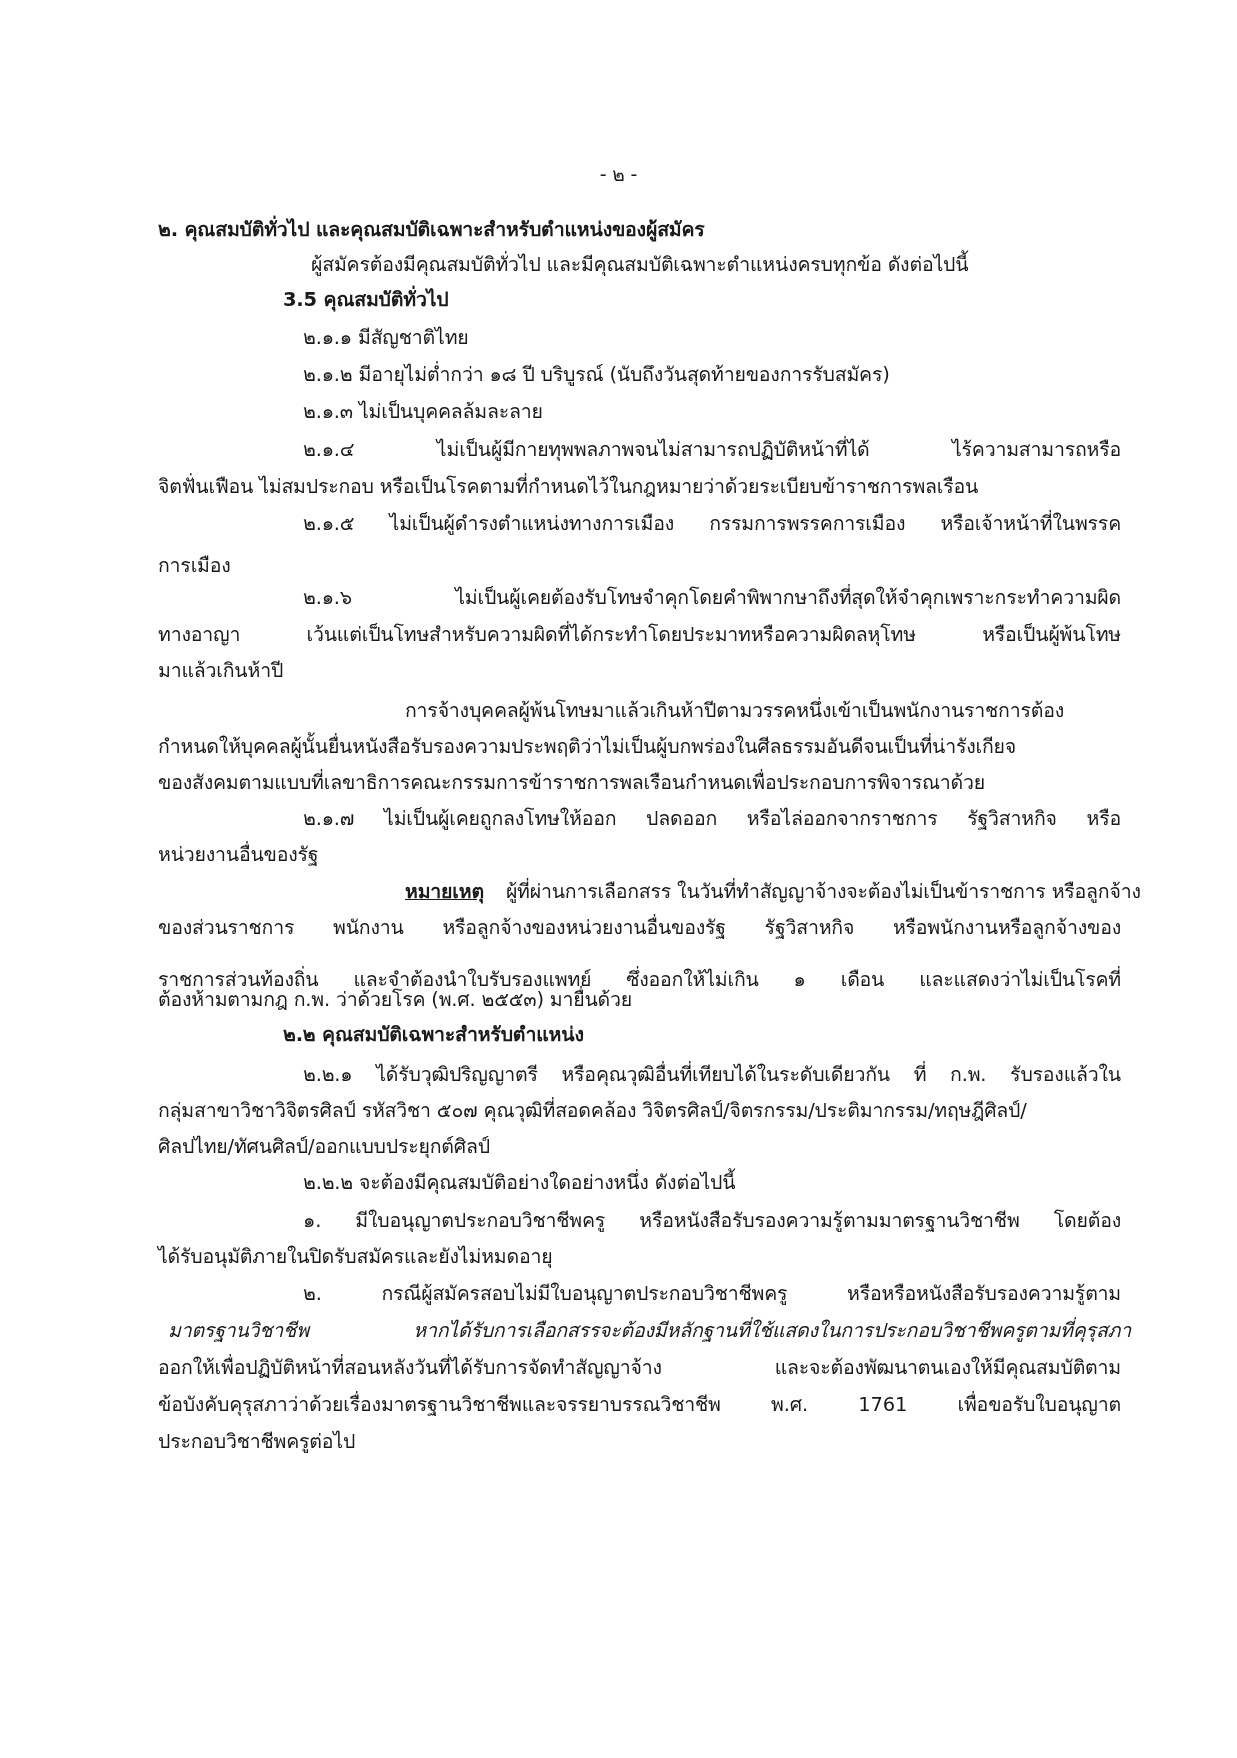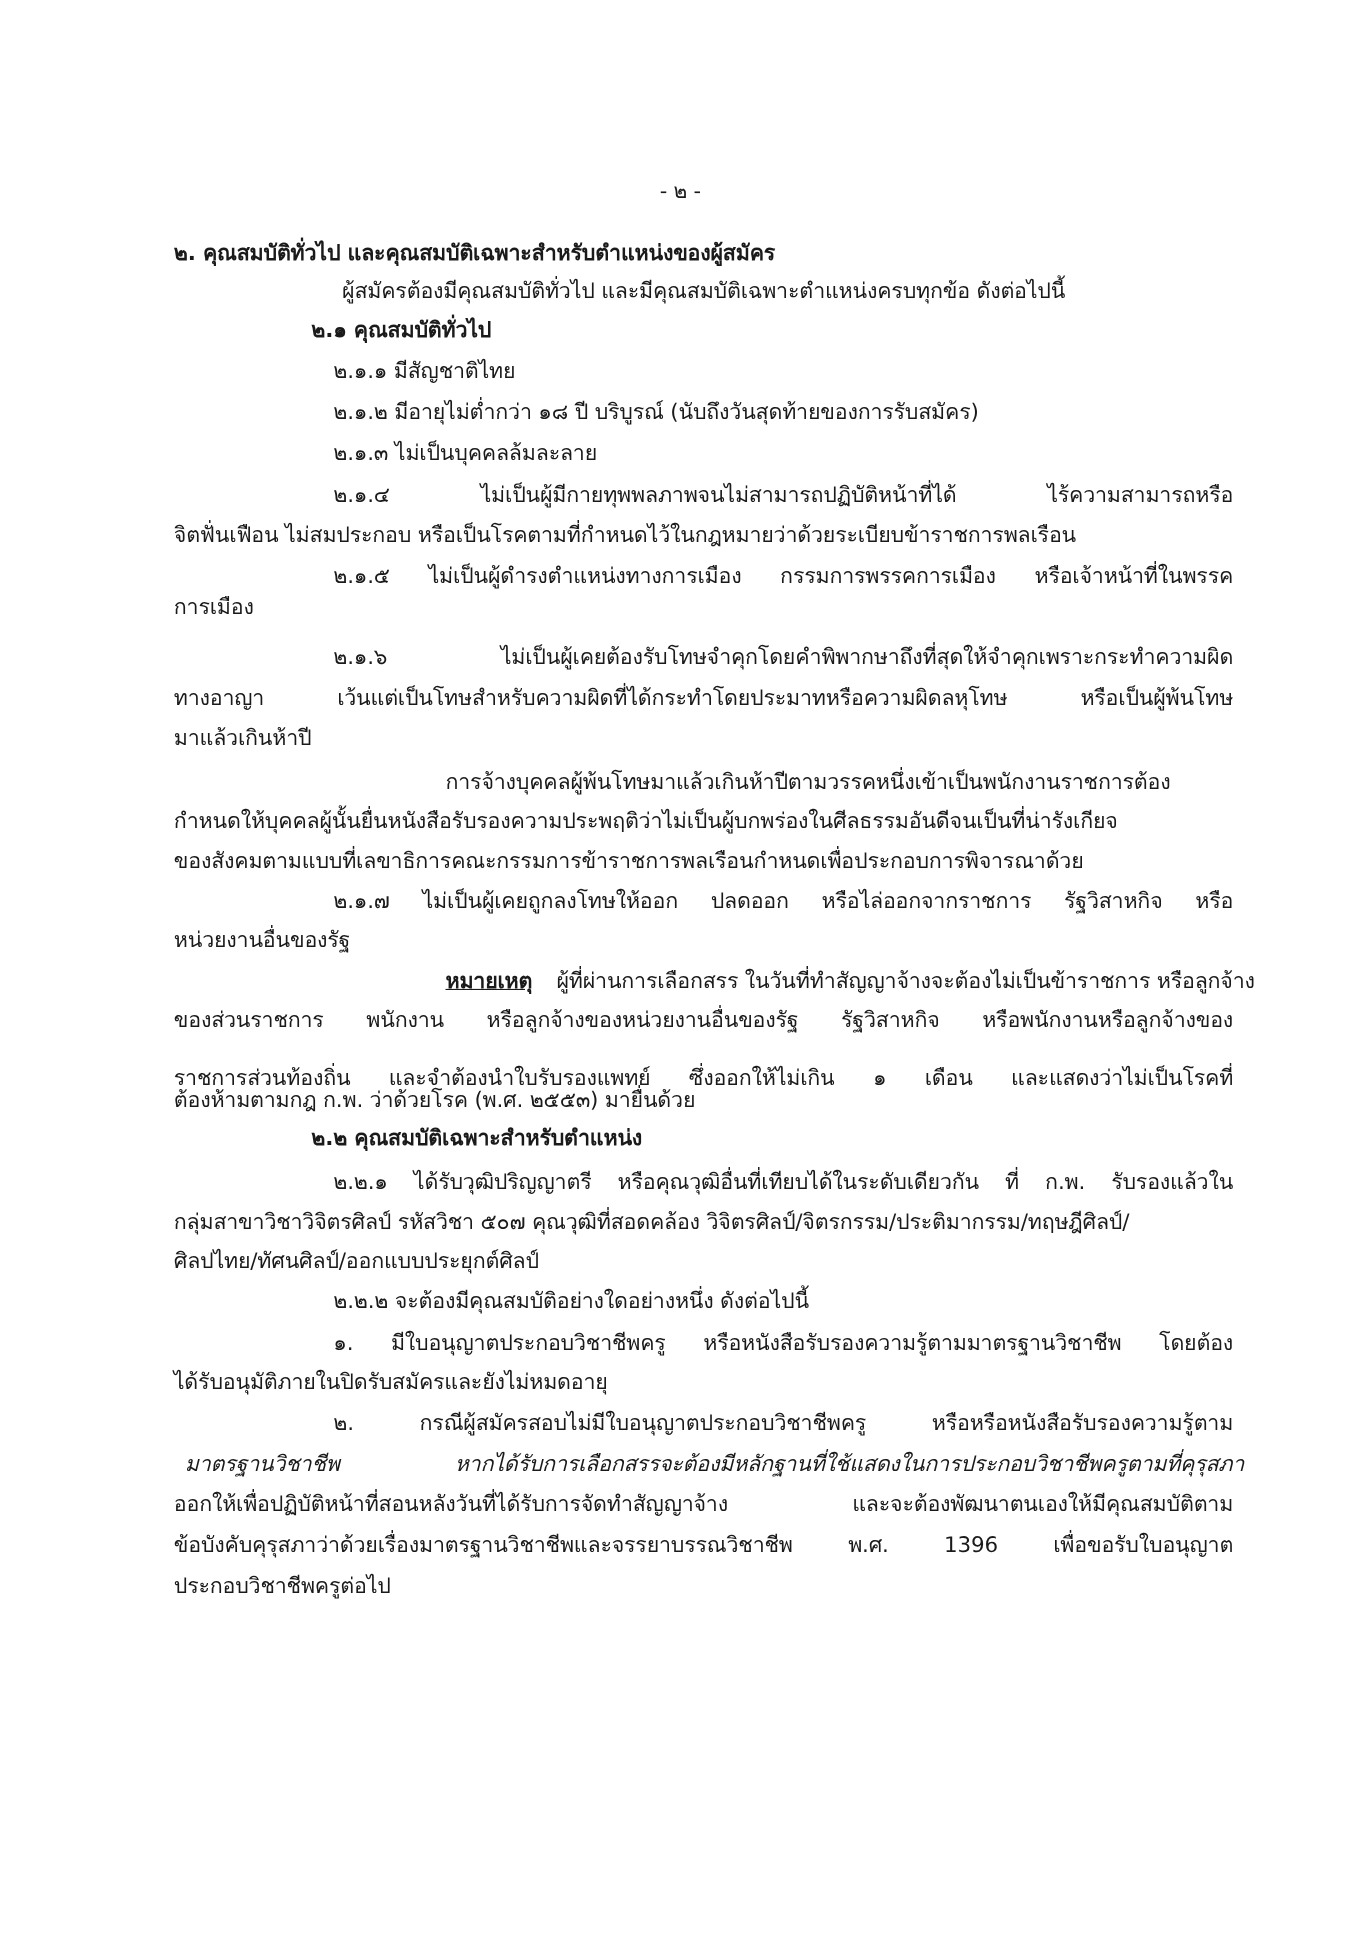--- a/index.html
+++ b/index.html
@@ -15,31 +15,31 @@
 </head>
 <body>
 
 <div class="page">
 
   <div class="ln pgnum">- ๒ -</div>
 
   <div class="ln b" style="left:158px; top:216px;">๒. คุณสมบัติทั่วไป  และคุณสมบัติเฉพาะสำหรับตำแหน่งของผู้สมัคร</div>
   <div class="ln" style="left:283px; top:251px;margin-left:28px;">ผู้สมัครต้องมีคุณสมบัติทั่วไป และมีคุณสมบัติเฉพาะตำแหน่งครบทุกข้อ ดังต่อไปนี้</div>
 
-  <div class="ln b" style="left:283px; top:286px;">๒.๑ คุณสมบัติทั่วไป</div>
+  <div class="ln b" style="left:283px; top:286px;">3.5 คุณสมบัติทั่วไป</div>
 
   <div class="ln" style="left:303px; top:324px;">๒.๑.๑ มีสัญชาติไทย</div>
   <div class="ln" style="left:303px; top:361px;">๒.๑.๒ มีอายุไม่ต่ำกว่า ๑๘ ปี บริบูรณ์ (นับถึงวันสุดท้ายของการรับสมัคร)</div>
   <div class="ln" style="left:303px; top:398px;">๒.๑.๓ ไม่เป็นบุคคลล้มละลาย</div>
 
   <div class="ln just" style="left:303px; top:436px; width:818px;">๒.๑.๔ ไม่เป็นผู้มีกายทุพพลภาพจนไม่สามารถปฏิบัติหน้าที่ได้ ไร้ความสามารถหรือ</div>
   <div class="ln" style="left:158px; top:473px;">จิตฟั่นเฟือน ไม่สมประกอบ หรือเป็นโรคตามที่กำหนดไว้ในกฎหมายว่าด้วยระเบียบข้าราชการพลเรือน</div>
 
   <div class="ln just" style="left:303px; top:510px; width:818px;">๒.๑.๕ ไม่เป็นผู้ดำรงตำแหน่งทางการเมือง กรรมการพรรคการเมือง หรือเจ้าหน้าที่ในพรรค</div>
-  <div class="ln" style="left:158px; top:538px;">การเมือง</div>
+  <div class="ln" style="left:158px; top:552px;">การเมือง</div>
 
   <div class="ln just" style="left:303px; top:584px; width:818px;">๒.๑.๖ ไม่เป็นผู้เคยต้องรับโทษจำคุกโดยคำพิพากษาถึงที่สุดให้จำคุกเพราะกระทำความผิด</div>
   <div class="ln just" style="left:158px; top:621px; width:963px;">ทางอาญา เว้นแต่เป็นโทษสำหรับความผิดที่ได้กระทำโดยประมาทหรือความผิดลหุโทษ หรือเป็นผู้พ้นโทษ</div>
   <div class="ln" style="left:158px; top:657px;">มาแล้วเกินห้าปี</div>
 
   <div class="ln just" style="left:405px; top:697px; width:716px;">การจ้างบุคคลผู้พ้นโทษมาแล้วเกินห้าปีตามวรรคหนึ่งเข้าเป็นพนักงานราชการต้อง</div>
   <div class="ln just" style="left:158px; top:733px; width:963px;">กำหนดให้บุคคลผู้นั้นยื่นหนังสือรับรองความประพฤติว่าไม่เป็นผู้บกพร่องในศีลธรรมอันดีจนเป็นที่น่ารังเกียจ</div>
   <div class="ln" style="left:158px; top:769px;">ของสังคมตามแบบที่เลขาธิการคณะกรรมการข้าราชการพลเรือนกำหนดเพื่อประกอบการพิจารณาด้วย</div>
 
   <div class="ln just" style="left:303px; top:805px; width:818px;">๒.๑.๗ ไม่เป็นผู้เคยถูกลงโทษให้ออก  ปลดออก  หรือไล่ออกจากราชการ  รัฐวิสาหกิจ  หรือ</div>
@@ -60,16 +60,16 @@
   <div class="ln" style="left:158px; top:1133px;">ศิลปไทย/ทัศนศิลป์/ออกแบบประยุกต์ศิลป์</div>
 
   <div class="ln" style="left:303px; top:1169px;">๒.๒.๒ จะต้องมีคุณสมบัติอย่างใดอย่างหนึ่ง ดังต่อไปนี้</div>
 
   <div class="ln just" style="left:303px; top:1207px; width:818px;">๑. มีใบอนุญาตประกอบวิชาชีพครู หรือหนังสือรับรองความรู้ตามมาตรฐานวิชาชีพ โดยต้อง</div>
   <div class="ln" style="left:158px; top:1243px;">ได้รับอนุมัติภายในปิดรับสมัครและยังไม่หมดอายุ</div>
 
   <div class="ln just" style="left:303px; top:1280px; width:818px;">๒. กรณีผู้สมัครสอบไม่มีใบอนุญาตประกอบวิชาชีพครู หรือหรือหนังสือรับรองความรู้ตาม</div>
   <div class="ln just" style="left:168px; top:1317px; width:963px;font-style:italic;">มาตรฐานวิชาชีพ หากได้รับการเลือกสรรจะต้องมีหลักฐานที่ใช้แสดงในการประกอบวิชาชีพครูตามที่คุรุสภา</div>
   <div class="ln just" style="left:158px; top:1354px; width:963px;">ออกให้เพื่อปฏิบัติหน้าที่สอนหลังวันที่ได้รับการจัดทำสัญญาจ้าง และจะต้องพัฒนาตนเองให้มีคุณสมบัติตาม</div>
-  <div class="ln just" style="left:158px; top:1391px; width:963px;">ข้อบังคับคุรุสภาว่าด้วยเรื่องมาตรฐานวิชาชีพและจรรยาบรรณวิชาชีพ พ.ศ. 1396 เพื่อขอรับใบอนุญาต</div>
+  <div class="ln just" style="left:158px; top:1391px; width:963px;">ข้อบังคับคุรุสภาว่าด้วยเรื่องมาตรฐานวิชาชีพและจรรยาบรรณวิชาชีพ พ.ศ. 1761 เพื่อขอรับใบอนุญาต</div>
   <div class="ln" style="left:158px; top:1428px;">ประกอบวิชาชีพครูต่อไป</div>
 
 </div>
 
 </body></html>

